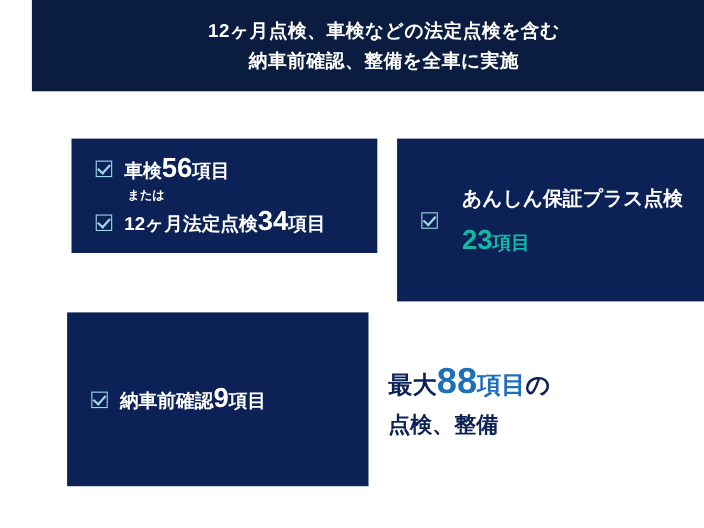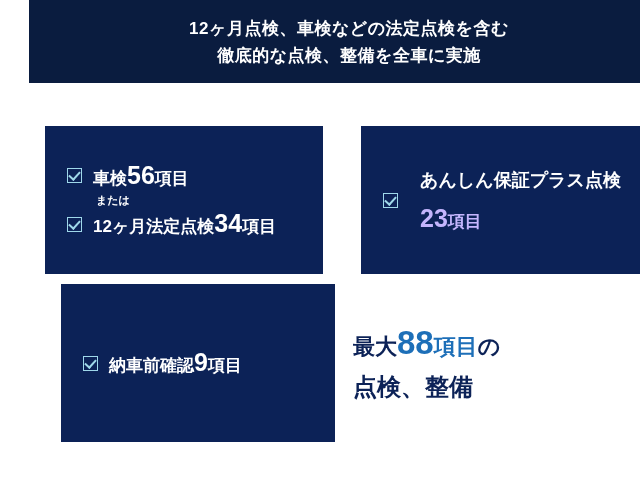--- a/index.html
+++ b/index.html
@@ -42,24 +42,24 @@
     letter-spacing: 0.5px;
     white-space: nowrap;
   }
   
   .card {
     position: absolute;
     background: #0c2257;
     box-sizing: border-box;
   }
   #card-inspection {
-    left: 16px;
+    left: 36px;
     top: 126px;
     width: 278px;
-    height: 148px;
+    height: 104px;
     padding-left: 45px;
   }
   #card-warranty {
     left: 332px;
     top: 126px;
     width: 286px;
     height: 148px;
   }
   #card-delivery {
     left: 32px;
@@ -138,21 +138,21 @@
   .warranty-line1 {
     font-size: 18px;
     font-weight: bold;
     color: #ffffff;
     white-space: nowrap;
     margin-bottom: 12px;
   }
   .warranty-line2 {
     font-size: 17px;
     font-weight: bold;
-    color: #c4b5fd;
+    color: #14b8a6;
     white-space: nowrap;
   }
   .warranty-line2 .big {
     font-size: 25px;
   }
   
   #summary {
     position: absolute;
     left: 324px;
     top: 284px;
@@ -175,33 +175,33 @@
     font-size: 33px;
     color: #1d6fb8;
     font-weight: bold;
   }
   .summary-line1 .mid {
     font-size: 22px;
     color: #1d6fb8;
     font-weight: bold;
   }
   .summary-line2 {
-    font-size: 24px;
+    font-size: 20px;
     font-weight: bold;
     white-space: nowrap;
   }
 </style>
 </head>
 <body>
 
 <div id="page">
 
   <div class="header">
     <div class="header-line">12ヶ月点検、車検などの法定点検を含む</div>
-    <div class="header-line">徹底的な点検、整備を全車に実施</div>
+    <div class="header-line">納車前確認、整備を全車に実施</div>
   </div>
 
   <div class="card" id="card-inspection">
     <div class="card-inner">
       <div class="row">
         <span class="check"></span>
         <span class="txt"><span>車検</span><span class="big">56</span><span>項目</span></span>
       </div>
       <div class="row indent">
         <span class="plain">または</span>

